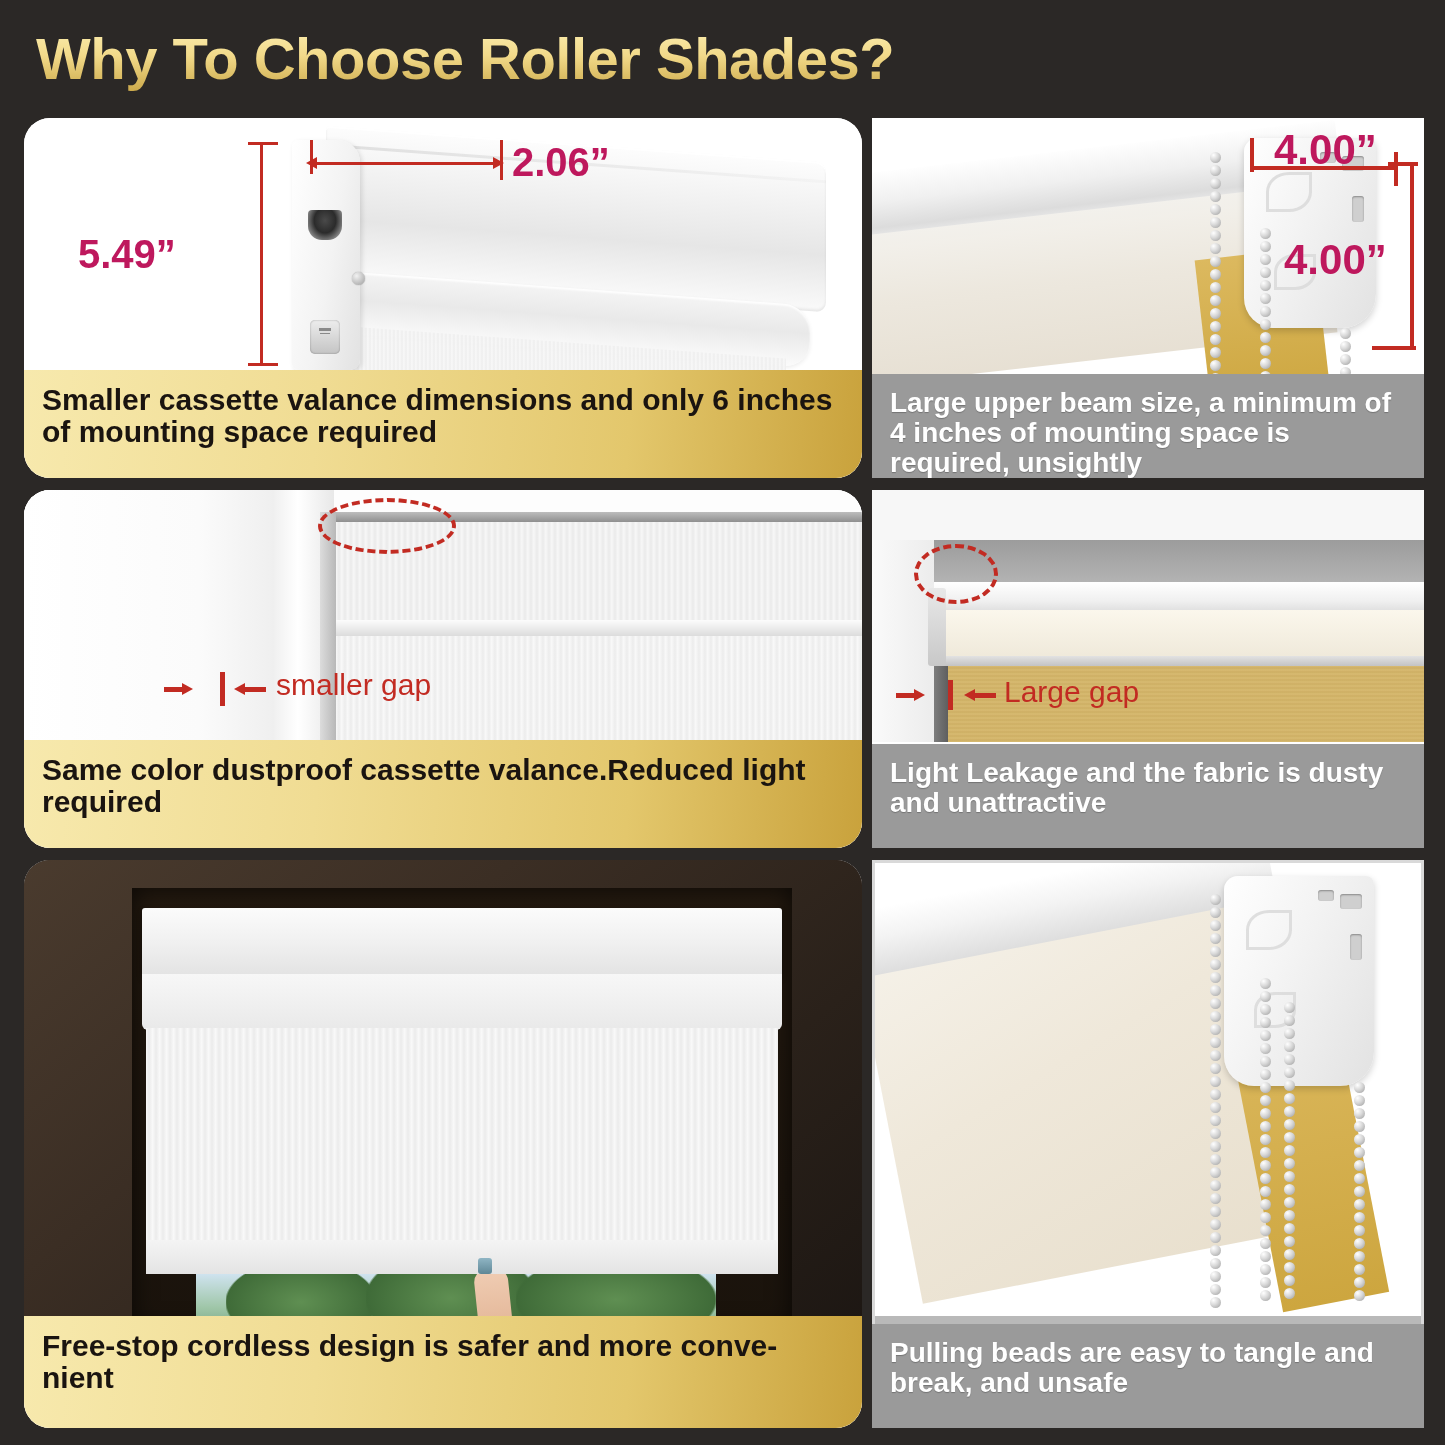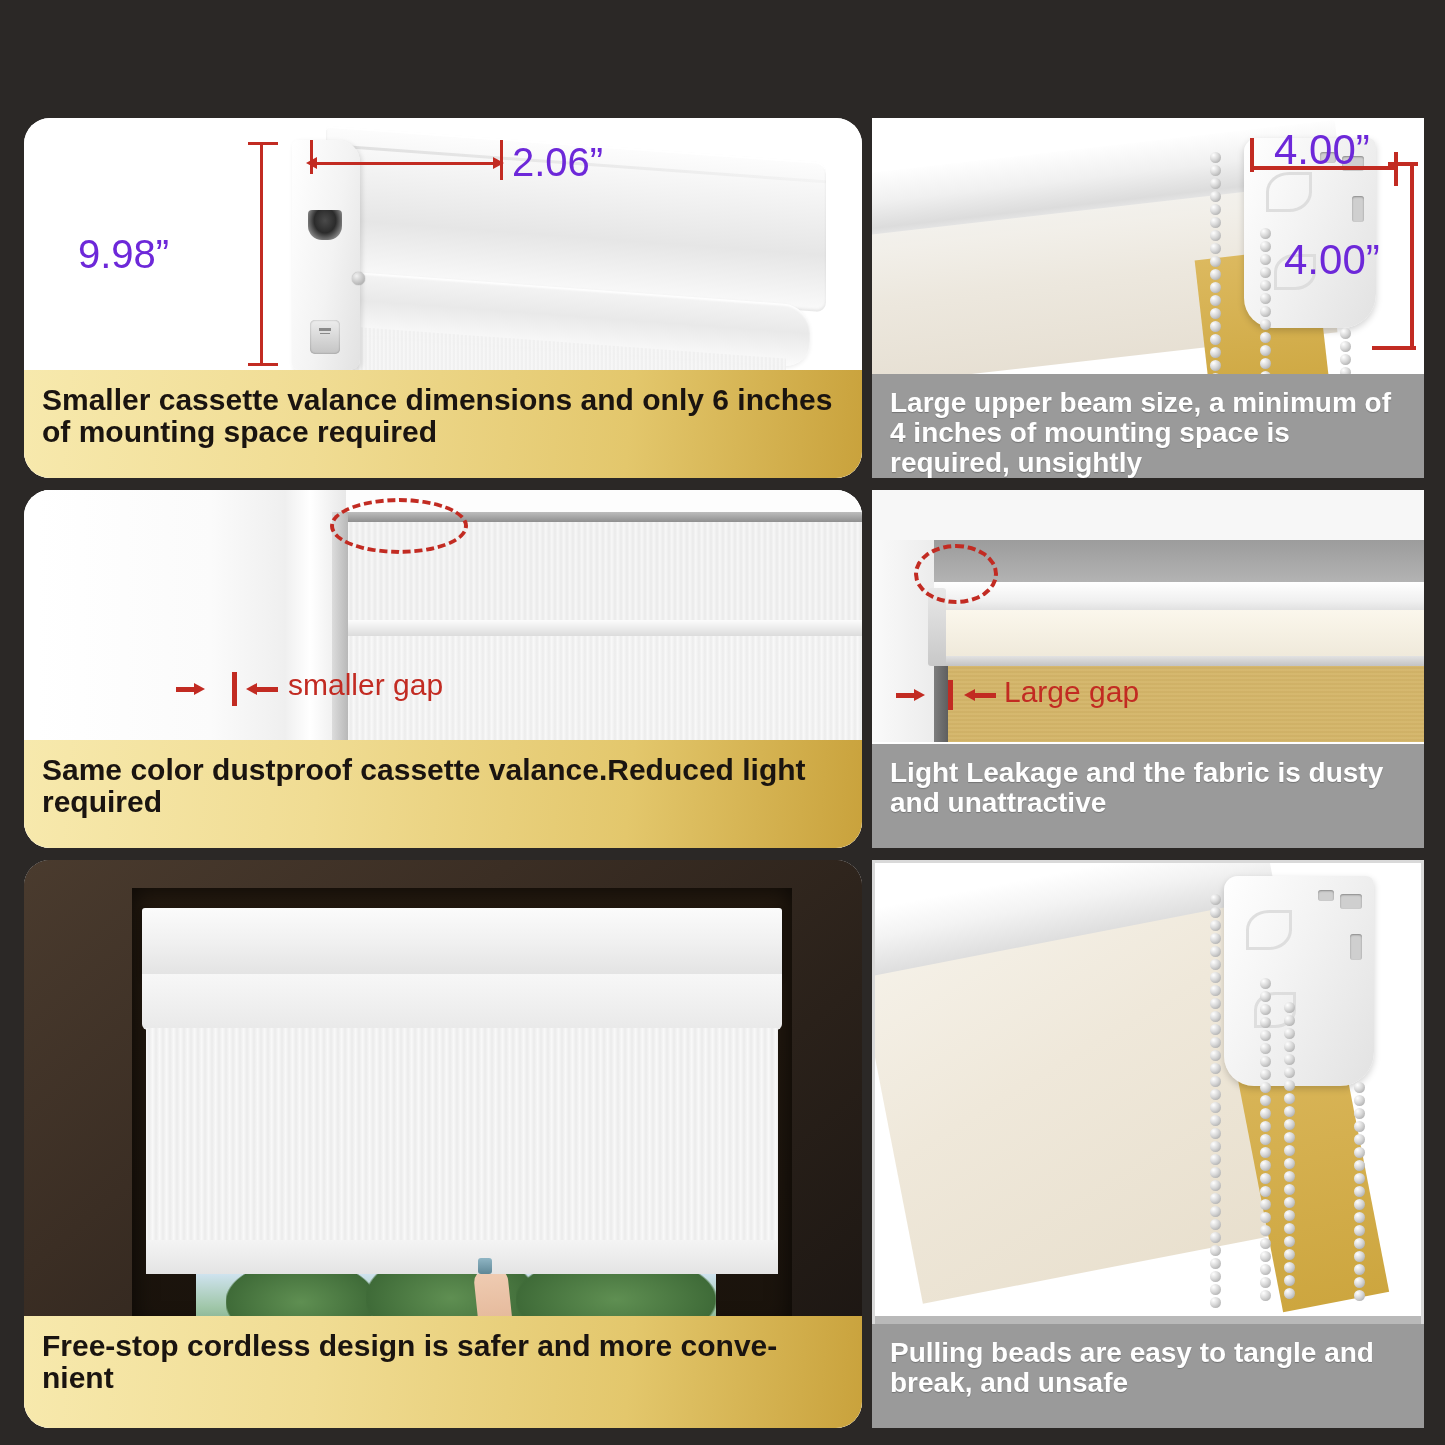--- a/index.html
+++ b/index.html
@@ -102,21 +102,21 @@
     box-shadow:inset 0 0 2px rgba(0,0,0,.35);
   }
   .val-screw2:after{
     content:"";position:absolute;left:9px;top:8px;width:12px;height:3px;background:#8a8a8a;
     box-shadow:0 4px 0 -1px #8a8a8a;
   }
 
   
   .dimline{position:absolute;background:#c22b22;}
   .dimtxt{
-    position:absolute;color:#6d28d9;font-weight:normal;
+    position:absolute;color:#be185d;font-weight:bold;
     font-family:"Liberation Sans",sans-serif;
   }
   .arrowL,.arrowR{position:absolute;width:0;height:0;}
   .arrowL{border-top:6px solid transparent;border-bottom:6px solid transparent;border-right:11px solid #c22b22;}
   .arrowR{border-top:6px solid transparent;border-bottom:6px solid transparent;border-left:11px solid #c22b22;}
 
   
   .rs2{position:absolute;left:0;top:0;width:620px;height:256px;background:#fff;}
   .rs2-tube{
     position:absolute;left:-10px;top:56px;width:480px;height:74px;
@@ -156,21 +156,21 @@
     position:absolute;left:30px;top:116px;width:36px;height:30px;
     border:3px solid #d9d9d9;border-radius:50% 0 50% 0;opacity:.85;
   }
   .beadchain{position:absolute;width:11px;background:transparent;}
   .beadchain i{
     display:block;width:11px;height:11px;margin-bottom:2px;border-radius:50%;
     background:radial-gradient(circle at 32% 28%,#ffffff 0%,#d8d8d8 45%,#9c9c9c 100%);
   }
 
   
-  .w3{position:absolute;left:12px;top:0;width:838px;height:258px;background:#fdfdfd;}
+  .w3{position:absolute;left:0;top:0;width:838px;height:258px;background:#fdfdfd;}
   .w3-wall{position:absolute;left:0;top:0;width:250px;height:258px;
     background:linear-gradient(90deg,#ffffff 0%,#fbfbfb 70%,#efefef 100%);}
   .w3-jamb{position:absolute;left:250px;top:0;width:60px;height:258px;
     background:linear-gradient(90deg,#f0f0f0 0%,#ffffff 40%,#e8e8e8 100%);}
   .w3-jamb2{position:absolute;left:296px;top:22px;width:16px;height:236px;
     background:linear-gradient(90deg,#dcdcdc,#b8b8b8);}
   .w3-head{position:absolute;left:310px;top:22px;width:528px;height:10px;
     background:linear-gradient(180deg,#bdbdbd,#8f8f8f);}
   .w3-shade{position:absolute;left:312px;top:32px;width:526px;height:98px;
     background:repeating-linear-gradient(90deg,#f6f6f6 0px,#eaeaea 3px,#f8f8f8 6px);}
@@ -242,20 +242,21 @@
   .w6-base{position:absolute;left:0;bottom:0;width:552px;height:14px;background:#b9b9b9;}
 
   .frame-border{position:absolute;left:0;top:0;right:0;bottom:0;
     border:3px solid #d9d9d9;pointer-events:none;}
 </style>
 </head>
 <body>
 
 <div class="page">
 
+  <div class="title">Why To Choose Roller Shades?</div>
 
   <div class="grid">
 
     <div class="panel good c-left r1">
       <div class="photo">
         <div class="val-wrap">
           <div class="val-body"></div>
           <div class="val-lip"></div>
           <div class="val-fabric"></div>
           <div class="val-cap"></div>
@@ -266,21 +267,21 @@
           <div class="dimline" style="left:38px;top:26px;width:190px;height:3px;"></div>
           <div class="arrowL" style="left:32px;top:21px;"></div>
           <div class="arrowR" style="left:219px;top:21px;"></div>
           <div class="dimline" style="left:36px;top:4px;width:3px;height:34px;"></div>
           <div class="dimline" style="left:226px;top:4px;width:3px;height:40px;"></div>
           <div class="dimtxt" style="left:238px;top:4px;font-size:40px;">2.06”</div>
 
           <div class="dimline" style="left:-14px;top:6px;width:3px;height:224px;"></div>
           <div class="dimline" style="left:-26px;top:6px;width:30px;height:3px;"></div>
           <div class="dimline" style="left:-26px;top:227px;width:30px;height:3px;"></div>
-          <div class="dimtxt" style="left:-196px;top:96px;font-size:40px;">9.98”</div>
+          <div class="dimtxt" style="left:-196px;top:96px;font-size:40px;">5.49”</div>
         </div>
       </div>
       <div class="cap gold">Smaller cassette valance dimensions and only 6 inches of mounting space required</div>
     </div>
 
     <div class="panel bad c-right r1">
       <div class="photo">
         <div class="rs2">
           <div class="rs2-tube"></div>
           <div class="rs2-fab"></div>

